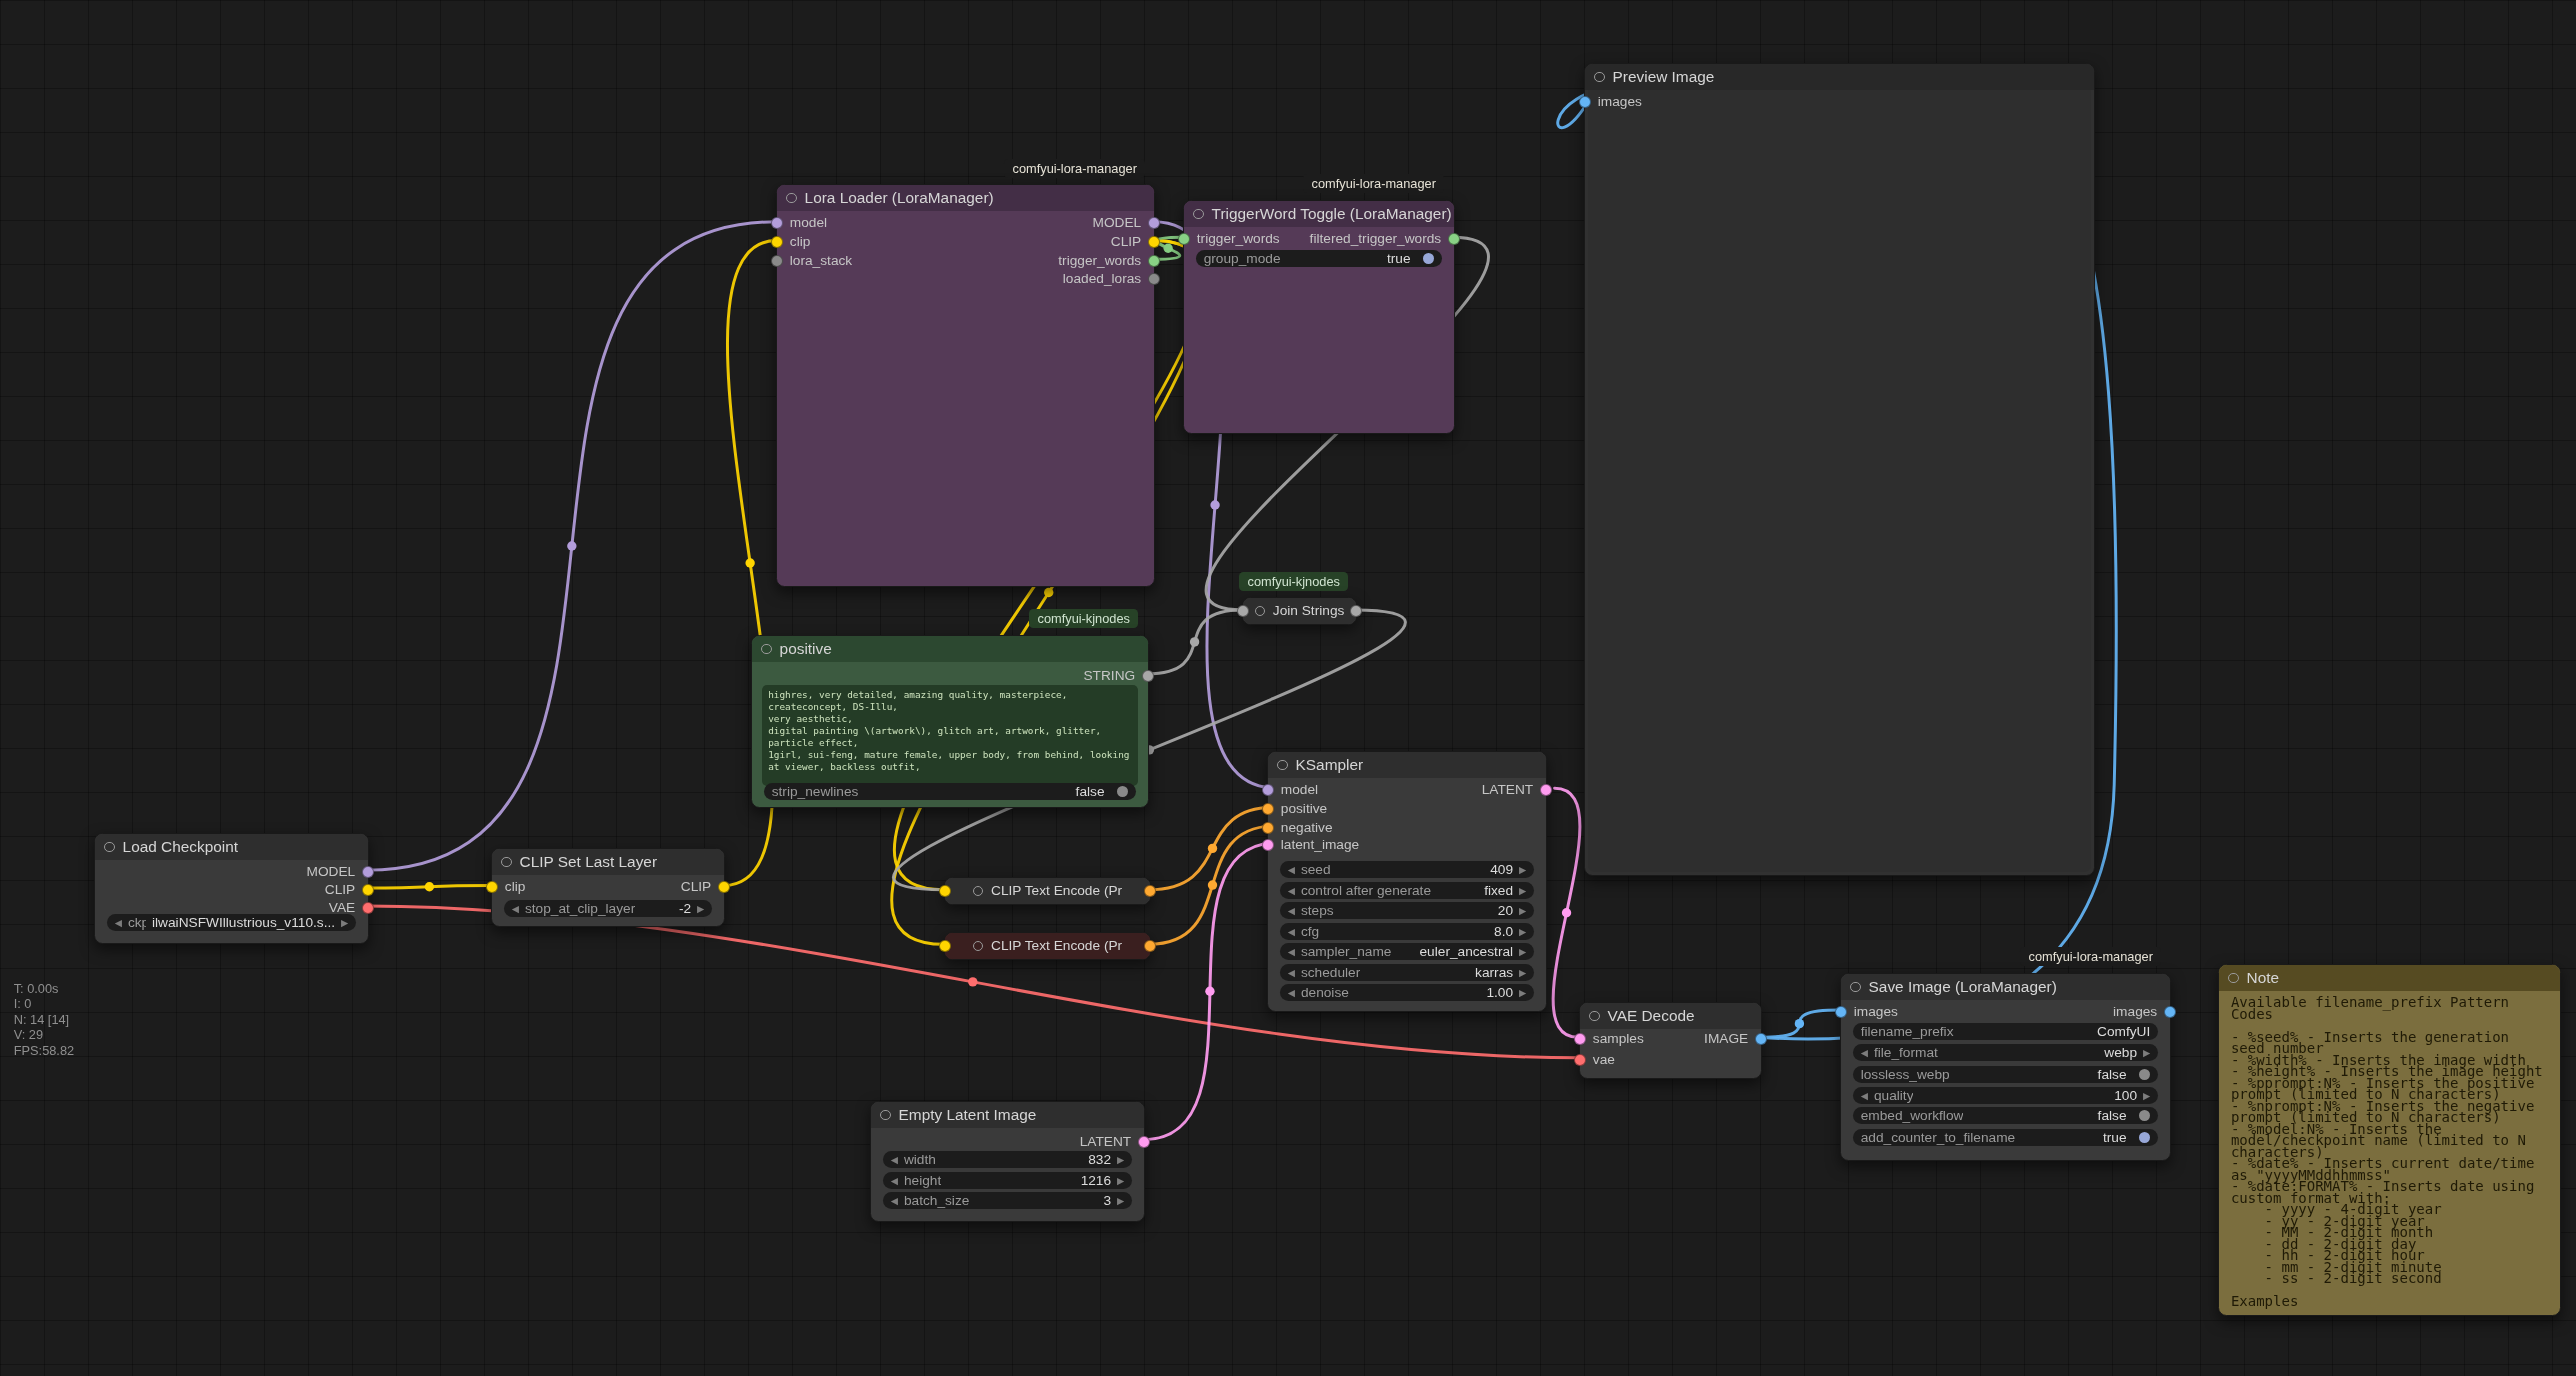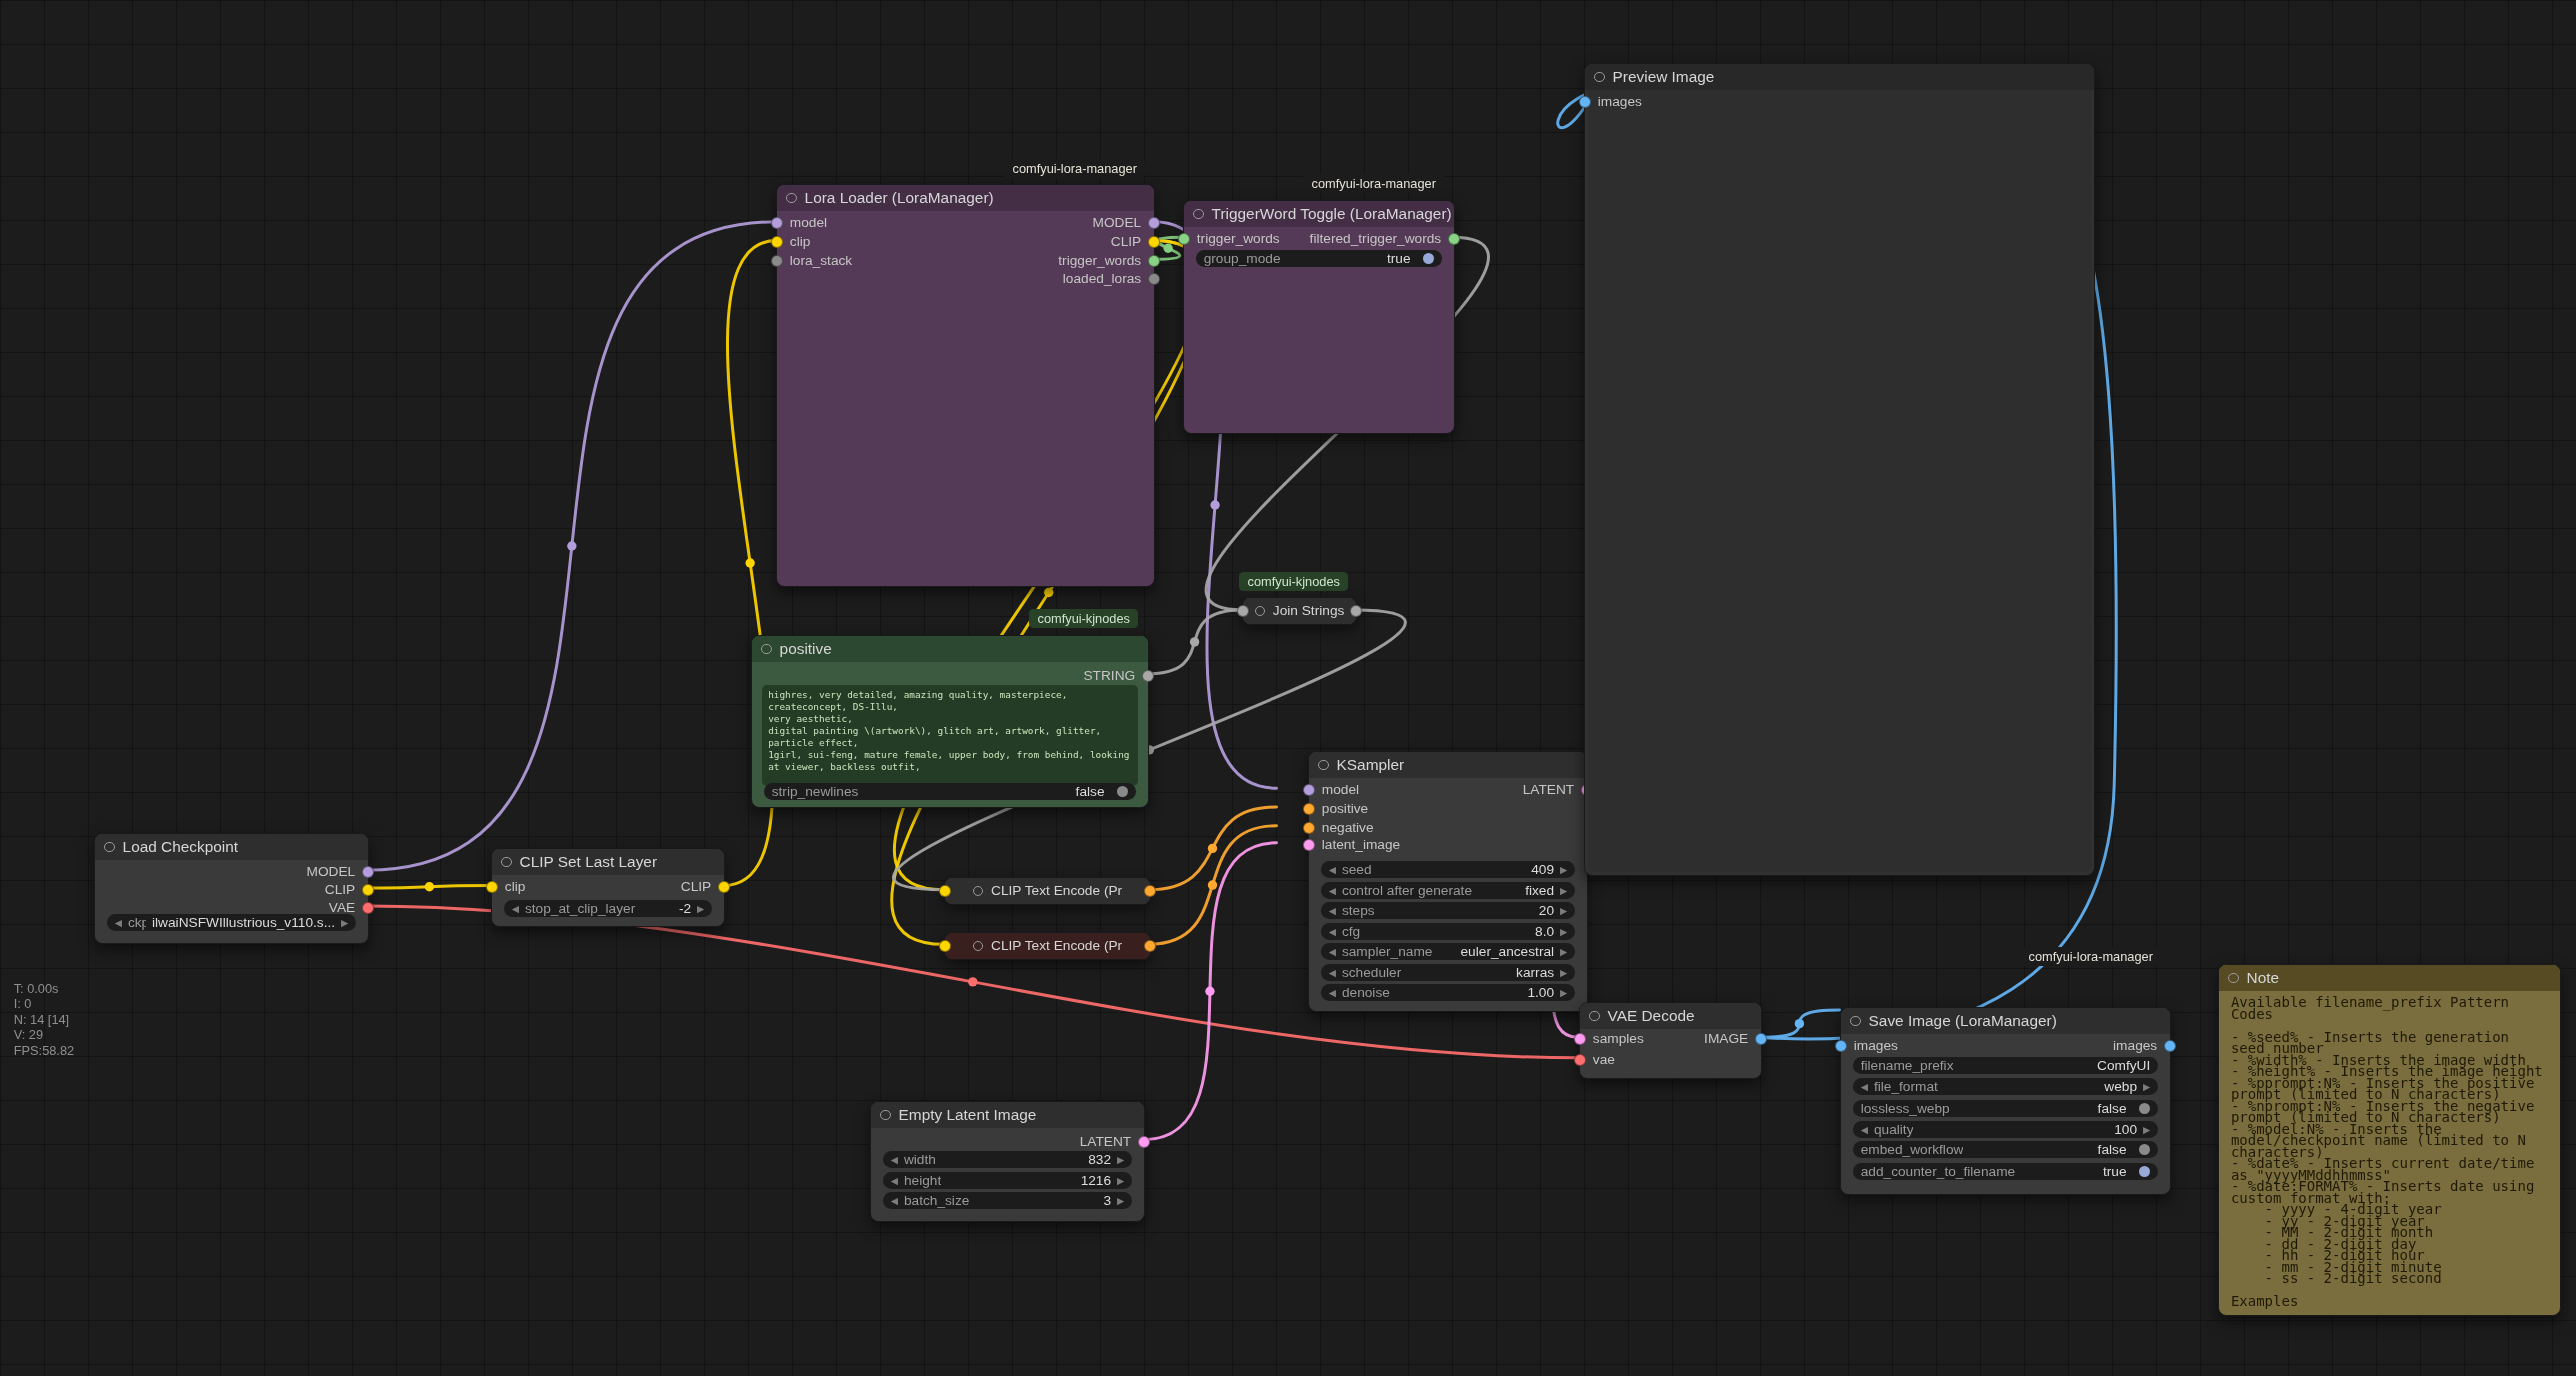--- a/index.html
+++ b/index.html
@@ -261,21 +261,21 @@
 
   <div class="node n-maroon collapsed" style="left:944px;top:932px;width:205px">
     <div class="ntitle">
       <span class="ndot"></span>
       <span style="font-size:13.7px">CLIP Text Encode (Pr</span>
     </div>
     <span class="cdot l c-clip"></span>
     <span class="cdot r c-cond"></span>
   </div>
 
-  <div class="node n-default" style="left:1308px;top:751px;width:278px;height:259px">
+  <div class="node n-default" style="left:1267px;top:751px;width:278px;height:259px">
     <div class="ntitle">
       <span class="ndot"></span>
       <span>KSampler</span>
     </div>
     <div class="port in" style="top:29px">
         <span class="dot c-model"></span>
         <span>model</span>
       </div>
     <div class="port in" style="top:48px">
         <span class="dot c-cond"></span>
@@ -390,21 +390,21 @@
       <span class="ndot"></span>
       <span>Preview Image</span>
     </div>
     <div class="preview-body"></div>
     <div class="port in" style="top:29px">
         <span class="dot c-image"></span>
         <span>images</span>
       </div>
   </div>
 
-  <div class="node n-default" style="left:1840px;top:1007px;width:329px;height:186px">
+  <div class="node n-default" style="left:1840px;top:973px;width:329px;height:186px">
     <div class="ntitle">
       <span class="ndot"></span>
       <span>Save Image (LoraManager)</span>
     </div>
     <div class="port in" style="top:29px">
         <span class="dot c-image"></span>
         <span>images</span>
       </div>
     <div class="port out" style="top:29px">
         <span class="dot c-image"></span>

